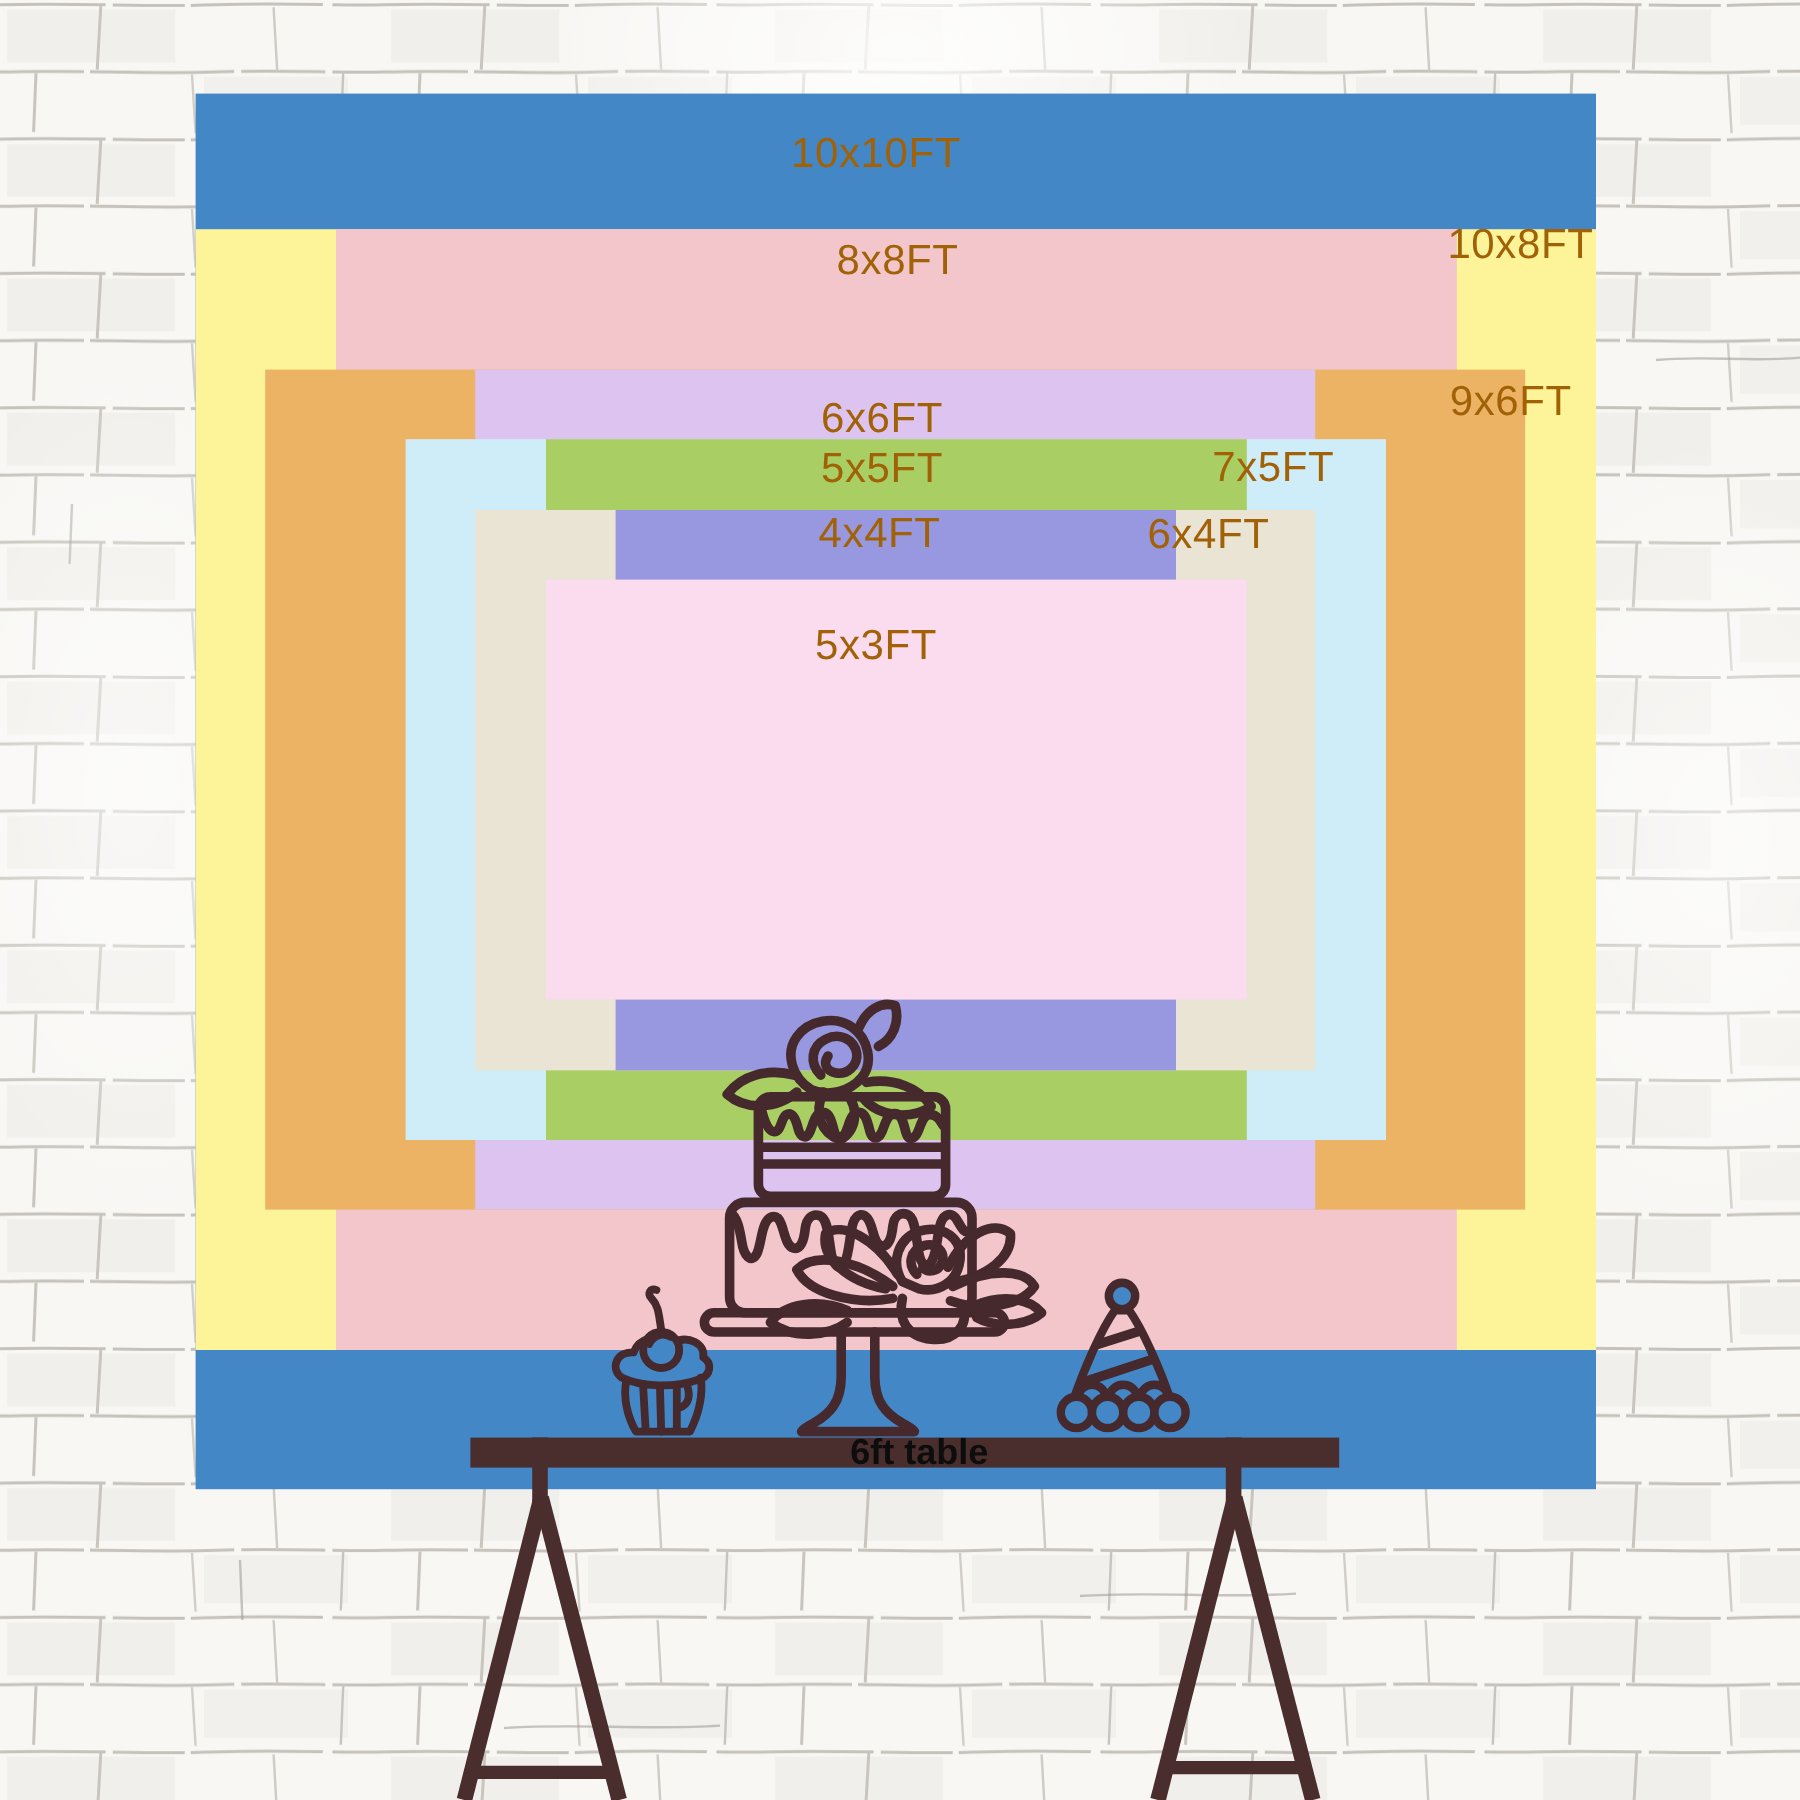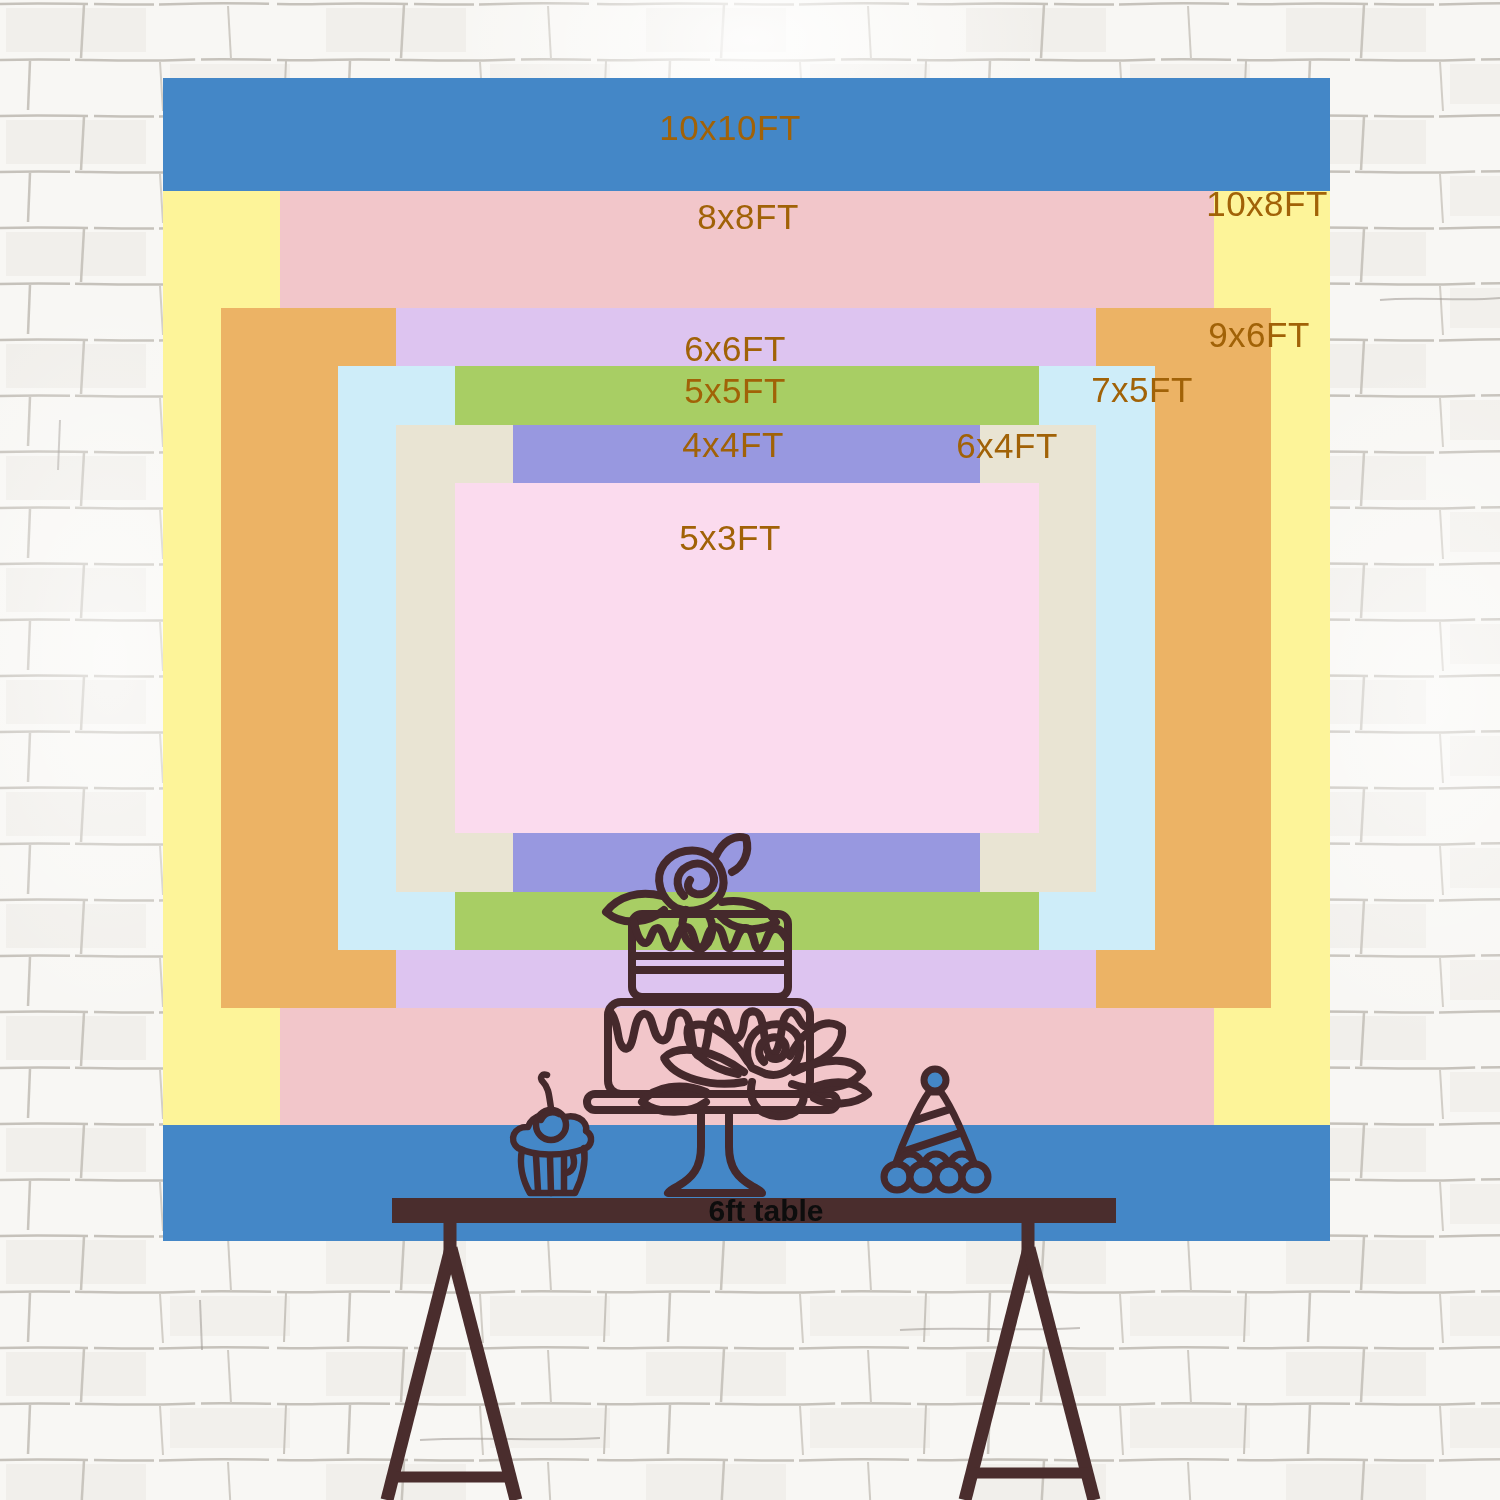--- a/index.html
+++ b/index.html
@@ -23,21 +23,21 @@
   .L7{left:233px;top:347px;width:700px;height:467px;background:#e9e4d3;}
   .L8{left:350px;top:347px;width:467px;height:467px;background:#9898e0;}
   .L9{left:292px;top:405px;width:584px;height:350px;background:#fbdbee;}
   .bl{position:absolute;transform:translate(-50%,-50%);
       font-weight:400;font-size:35px;color:#a16207;white-space:nowrap;letter-spacing:0.5px;}
   #lb0{left:567px;top:50px;}
   #lb1{left:1104px;top:126px;}
   #lb2{left:585px;top:139px;}
   #lb3{left:1048px;top:257px;margin-left:48px;}
   #lb4{left:572px;top:271px;}
-  #lb5{left:979px;top:312px;}
+  #lb5{left:898px;top:312px;}
   #lb6{left:572px;top:313px;text-align:right;}
   #lb7{left:844px;top:368px;}
   #lb8{left:570px;top:367px;}
   #lb9{left:567px;top:460px;}
   .decor{position:absolute;left:0;top:0;}
   .table-bar{position:absolute;left:392px;top:1198px;width:700px;height:25px;
       background:#4a2d2d;display:flex;align-items:center;justify-content:center;padding-left:24px;}
   .table-bar span{font-weight:700;font-size:30px;color:#0d0d0d;line-height:25px;}
 </style>
 </head>

